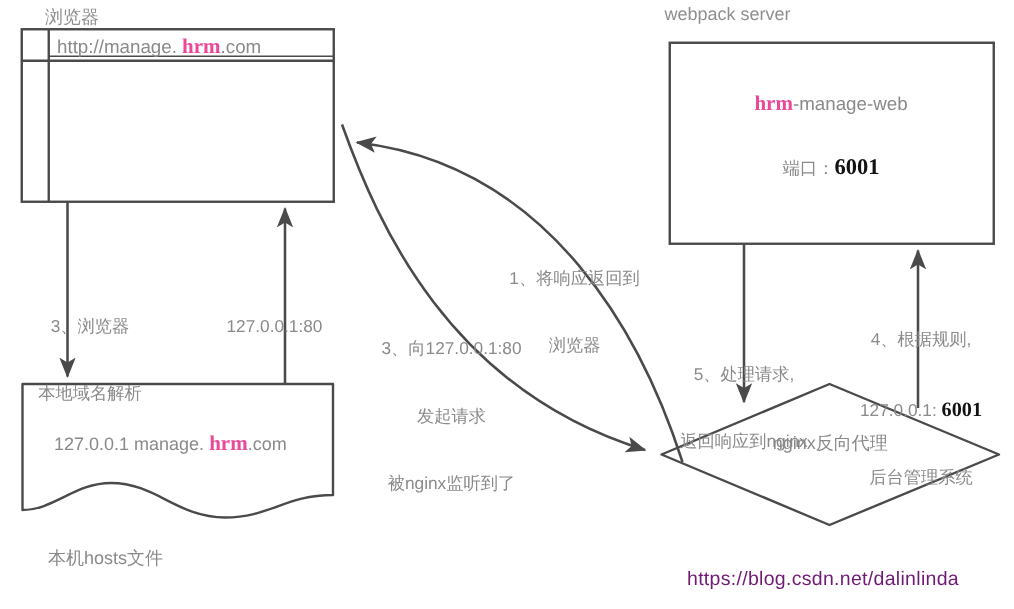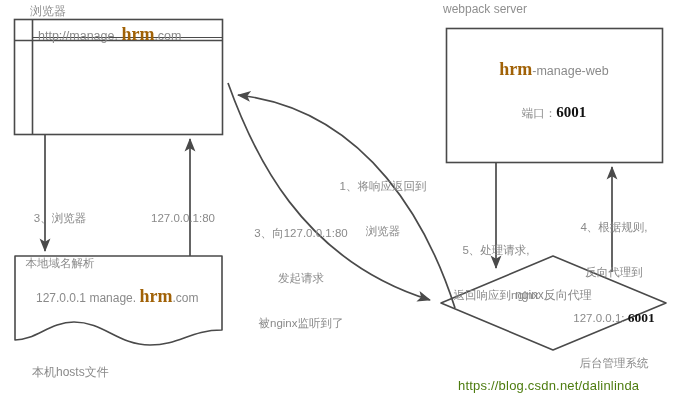--- a/index.html
+++ b/index.html
@@ -30,41 +30,41 @@
     position: absolute;
     color: #8a8a8a;
     font-size: 11.5px;
     line-height: 15px;
     white-space: pre;
   }
   .lbl.center { text-align: center; }
   .mono-b {
     font-family: "Liberation Serif", "DejaVu Serif", serif;
     font-weight: bold;
-    color: #a16207;
-    font-size: 18px;
+    color: #ec4899;
+    font-size: 14px;
     text-align: center;
   }
   .port-num {
     font-family: "Liberation Serif", "DejaVu Serif", serif;
     font-weight: bold;
     color: #111111;
     font-size: 15px;
   }
   .port-num-sm {
     font-family: "Liberation Serif", "DejaVu Serif", serif;
     font-weight: bold;
     color: #111111;
     font-size: 13.5px;
   }
   .watermark {
     position: absolute;
     left: 458px;
     top: 378px;
-    color: #4d7c0f;
+    color: #701a75;
     font-size: 13px;
     letter-spacing: 0.2px;
     white-space: pre;
   }
   .urltext {
     position: absolute;
     left: 38px;
     top: 24px;
     font-size: 12.5px;
     color: #8a8a8a;
@@ -162,20 +162,19 @@
     <div>浏览器</div>
   </div>
 
   <div class="lbl center" style="left:437px; top:213px; width:118px;">
     <div>5、处理请求,</div>
     <div>返回响应到nginx</div>
   </div>
 
   <div class="lbl center" style="left:553px; top:190px; width:122px;">
     <div>4、根据规则,</div>
-    <div>反向代理到</div>
     <div><span>127.0.0.1: </span><span class="port-num-sm">6001</span></div>
     <div>后台管理系统</div>
   </div>
 
   <div class="watermark">https://blog.csdn.net/dalinlinda</div>
 
 </div>
 
 </body></html>

